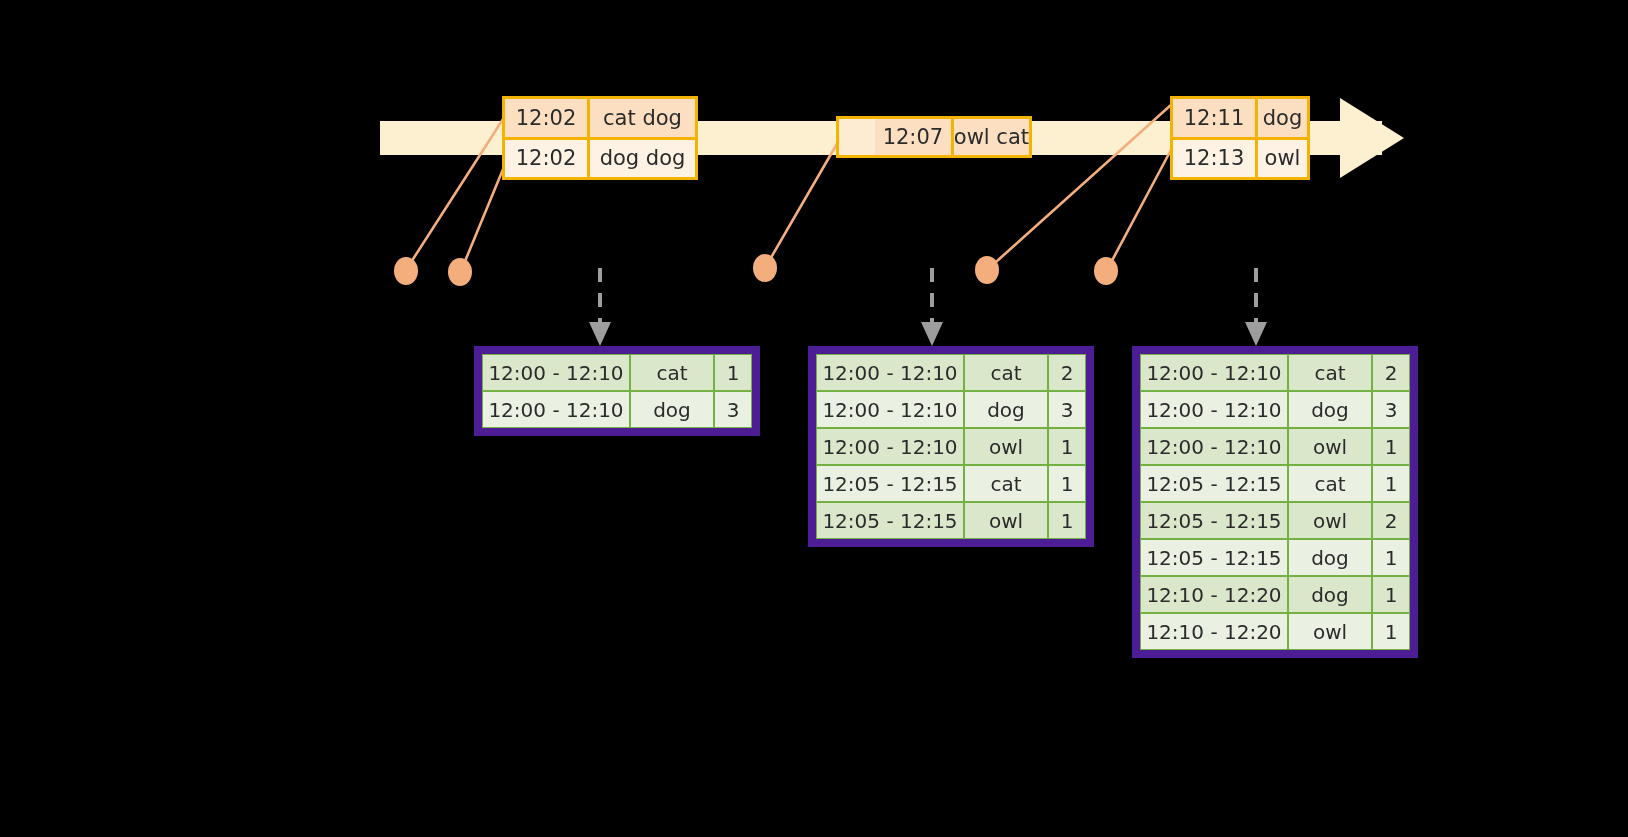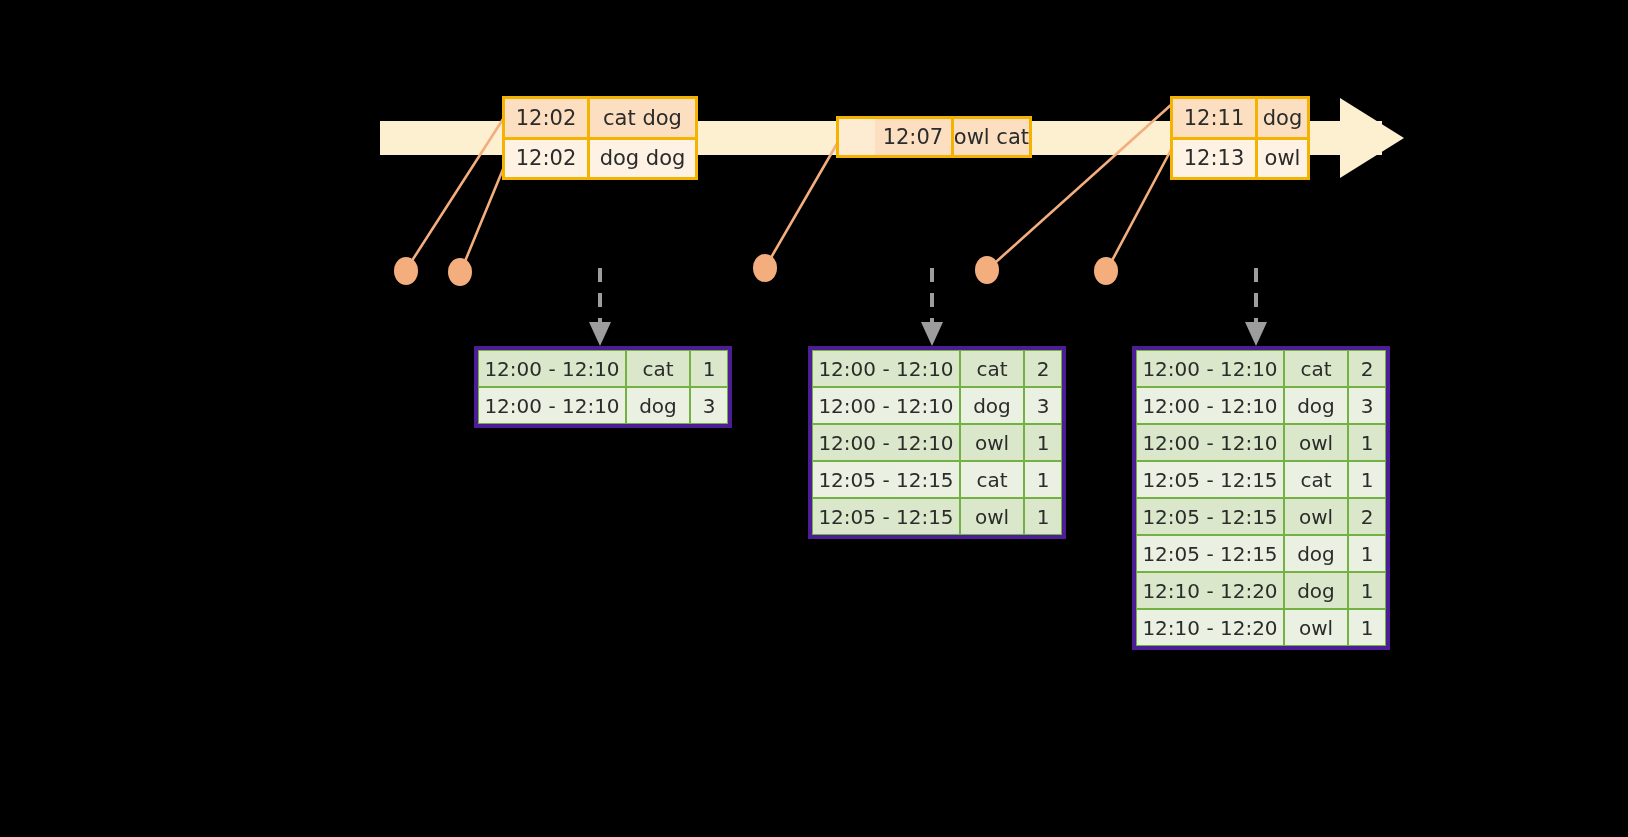--- a/index.html
+++ b/index.html
@@ -28,36 +28,36 @@
     white-space:nowrap;
   }
   .evt-time{width:85px;border-right:3px solid #f5b301;}
   .evt-payload{flex:1 1 auto;}
   .shade-a{background:#fbdfc0;}
   .shade-b{background:#fdf2e3;}
 
   
   .res-table{
     position:absolute;
-    border:4px solid #4c1d95;
+    border:8px solid #4c1d95;
     box-sizing:border-box;
     background:#e3ecd6;
     z-index:4;
   }
   .res-row{display:flex;}
   .res-cell{
     display:flex;align-items:center;justify-content:center;
     font-size:20px;color:#2b2b2b;
     box-sizing:border-box;
     height:37px;
     border:1px solid #72b142;
     white-space:nowrap;
   }
   .c-window{width:148px;}
-  .c-key{width:64px;}
+  .c-key{width:84px;}
   .c-count{width:38px;}
   .rg-a .res-cell{background:#dbe7cb;}
   .rg-b .res-cell{background:#eaf0e2;}
 </style>
 </head>
 <body>
 
 <div class="canvas">
 
   <svg class="layer" viewBox="0 0 1628 837">

